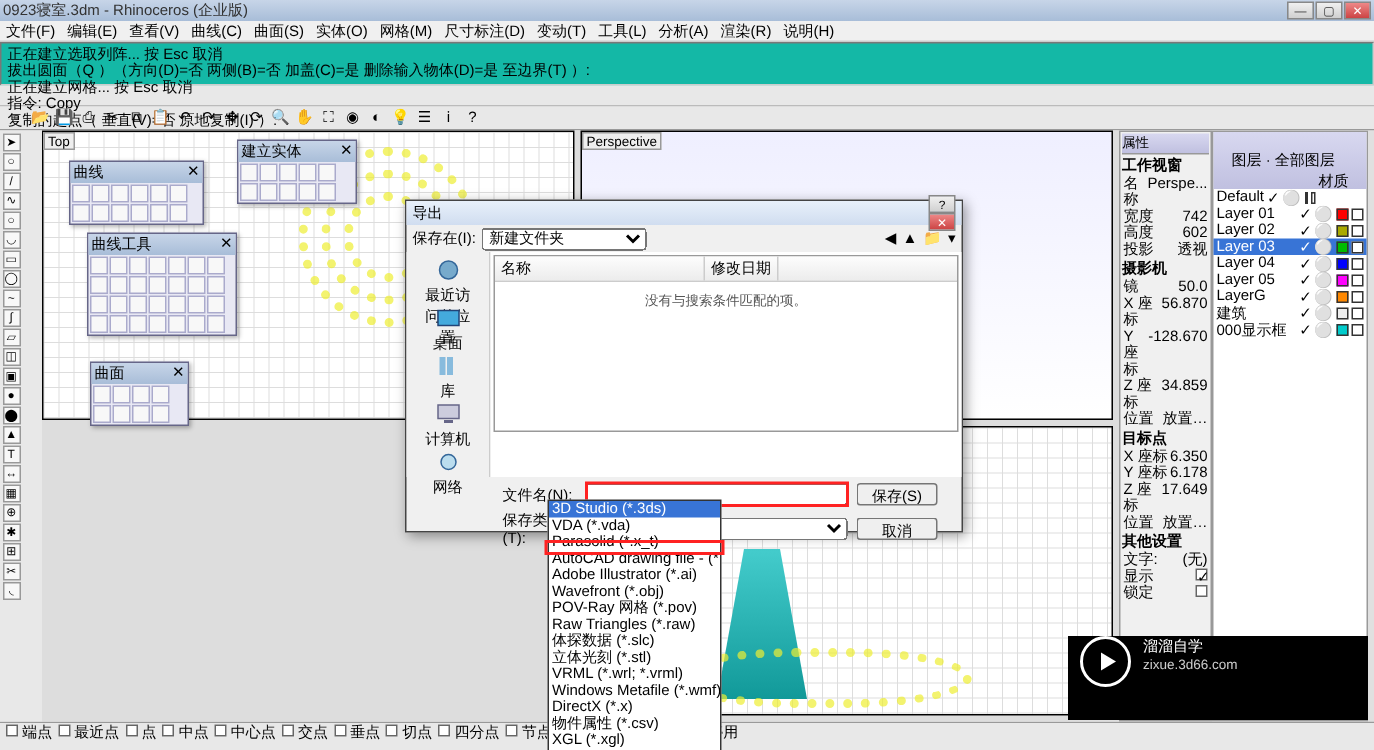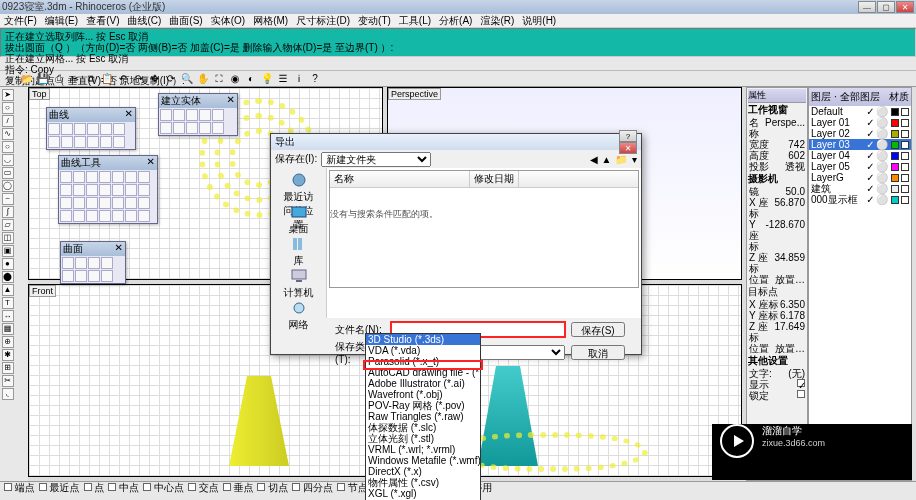--- a/index.html
+++ b/index.html
@@ -21,42 +21,42 @@
 .vp.top{left:0;top:0;width:49.5%;height:49%;background-image:linear-gradient(#ddd 1px,transparent 1px),linear-gradient(90deg,#ddd 1px,transparent 1px);background-size:10px 10px}
 .vp.persp{left:50%;top:0;width:49.5%;height:49%;background:linear-gradient(#efefff,#fff)}
 .vp.front{left:0;top:50%;width:49.5%;height:49%;background-image:linear-gradient(#ddd 1px,transparent 1px),linear-gradient(90deg,#ddd 1px,transparent 1px);background-size:10px 10px}
 .vp.right{left:50%;top:50%;width:49.5%;height:49%;background-image:linear-gradient(#ddd 1px,transparent 1px),linear-gradient(90deg,#ddd 1px,transparent 1px);background-size:10px 10px}
 .vplabel{font-size:9px;background:#eee;padding:0 2px;position:absolute;top:0;left:0;border:1px solid #999}
 .rpanels{width:170px;display:flex}
 .props{width:62px;background:#f0f0f0;border:1px solid #999;font-size:8px;padding:1px}
 .props .hdr{background:linear-gradient(#d8d8f0,#c0c0e0);padding:0;font-size:9px;border-bottom:1px solid #999}
 .props .row{display:flex;justify-content:space-between;padding:0 1px;line-height:11px}
 .layers{width:104px;background:#fff;border:1px solid #999;font-size:8px}
-.layers .hdr{background:linear-gradient(#d8d8f0,#c0c0e0);padding:2px;font-size:9px}
+.layers .hdr{background:linear-gradient(#d8d8f0,#c0c0e0);padding:12px;font-size:9px}
 .lyr{display:flex;align-items:center;padding:0 2px;height:11px;gap:2px}
 .lyr.sel{background:#3874d6;color:#fff}
 .sw{width:8px;height:8px;border:1px solid #333}
 .statusbar{height:12px;background:#e8e8e8;border-top:1px solid #999;display:flex;gap:4px;padding:0 4px;font-size:9px;align-items:center}
 .chk{width:8px;height:8px;border:1px solid #666;background:#fff;display:inline-block}
 
 
 .dialog{position:absolute;left:270px;top:133px;width:372px;height:222px;background:#f0f0f0;border:1px solid #444;box-shadow:2px 2px 8px rgba(0,0,0,.4);z-index:50}
 .dlg-title{height:16px;background:linear-gradient(#e8f0fa,#d0ddf0);display:flex;align-items:center;padding:0 4px;font-size:10px}
 .dlg-title .wctrl{margin-left:auto}
 .dlg-body{display:flex;height:150px}
 .dlg-left{width:56px;background:#f0f0f0;border-right:1px solid #ccc;display:flex;flex-direction:column;align-items:center;gap:4px;padding:4px 0}
 .dlg-icn{width:32px;height:28px;text-align:center;font-size:8px}
 .dlg-icn svg{width:20px;height:16px}
 .dlg-main{flex:1;background:#fff;padding:2px}
 .dlg-tbar{height:18px;display:flex;align-items:center;gap:4px;padding:0 4px;font-size:10px}
 .dlg-tbar select{font-size:10px;width:110px}
 .dlg-list{border:1px solid #999;height:118px;background:#fff;display:flex;flex-direction:column}
 .dlg-lhdr{display:flex;background:linear-gradient(#fdfdfd,#ececec);border-bottom:1px solid #ccc;font-size:9px}
 .dlg-lhdr span{padding:1px 4px;border-right:1px solid #ccc}
-.dlg-empty{flex:1;text-align:left;padding-top:20px;font-size:9px;color:#555}
+.dlg-empty{flex:1;text-align:center;padding-top:6px;font-size:9px;color:#555}
 .dlg-bottom{padding:4px 8px 4px 64px;display:grid;grid-template-columns:50px 1fr 62px;gap:3px 6px;align-items:center;font-size:10px}
 .dlg-bottom input,.dlg-bottom select,.dlg-bottom button{font-size:10px;height:15px}
 .dlg-bottom input{width:100%}
 .dlg-bottom button{width:54px}
 .hl-red{outline:2px solid #f22;outline-offset:-1px}
 
 
 .ft-list{position:absolute;left:365px;top:333px;width:116px;background:#fff;border:1px solid #333;z-index:60;font-size:9px;line-height:11px}
 .ft-list div{padding:0 2px;white-space:nowrap;overflow:hidden}
 .ft-list .sel{background:#3874d6;color:#fff}
@@ -169,24 +169,20 @@
   <div class="viewports">
     <div class="vp top">
       <div class="vplabel">Top</div>
       <div class="spiral" style="left:170px;top:10px;width:120px;height:120px"></div>
       <div class="spiral" style="left:185px;top:25px;width:90px;height:90px"></div>
       <div class="spiral" style="left:200px;top:40px;width:60px;height:60px"></div>
     </div>
     <div class="vp persp">
       <div class="vplabel">Perspective</div>
     </div>
-    <div class="vp front">
-      <div class="vplabel">Front</div>
-      <div style="position:absolute;left:200px;bottom:10px;width:60px;height:90px;background:linear-gradient(90deg,#ee3,#cc2);clip-path:polygon(30% 0,70% 0,100% 100%,0 100%)"></div>
-    </div>
     <div class="vp right">
       <div style="position:absolute;left:90px;bottom:10px;width:60px;height:100px;background:linear-gradient(#4cc,#199);clip-path:polygon(30% 0,70% 0,100% 100%,0 100%)"></div>
       <div class="spiral" style="left:60px;bottom:4px;width:200px;height:40px;border-radius:50%/60%"></div>
     </div>
 
     <div class="ftb" style="left:18px;top:20px;width:90px">
       <div class="ft-title">
           <span>曲线</span>
           <span style="margin-left:auto">✕</span>
         </div>
@@ -311,21 +307,21 @@
           <span>-128.670</span>
         </div>
       <div class="row">
           <span>Z 座标</span>
           <span>34.859</span>
         </div>
       <div class="row">
           <span>位置</span>
           <span>放置…</span>
         </div>
-      <div style="font-weight:normal">目标点</div>
+      <div style="font-weight:bold">目标点</div>
       <div class="row">
           <span>X 座标</span>
           <span>6.350</span>
         </div>
       <div class="row">
           <span>Y 座标</span>
           <span>6.178</span>
         </div>
       <div class="row">
           <span>Z 座标</span>

